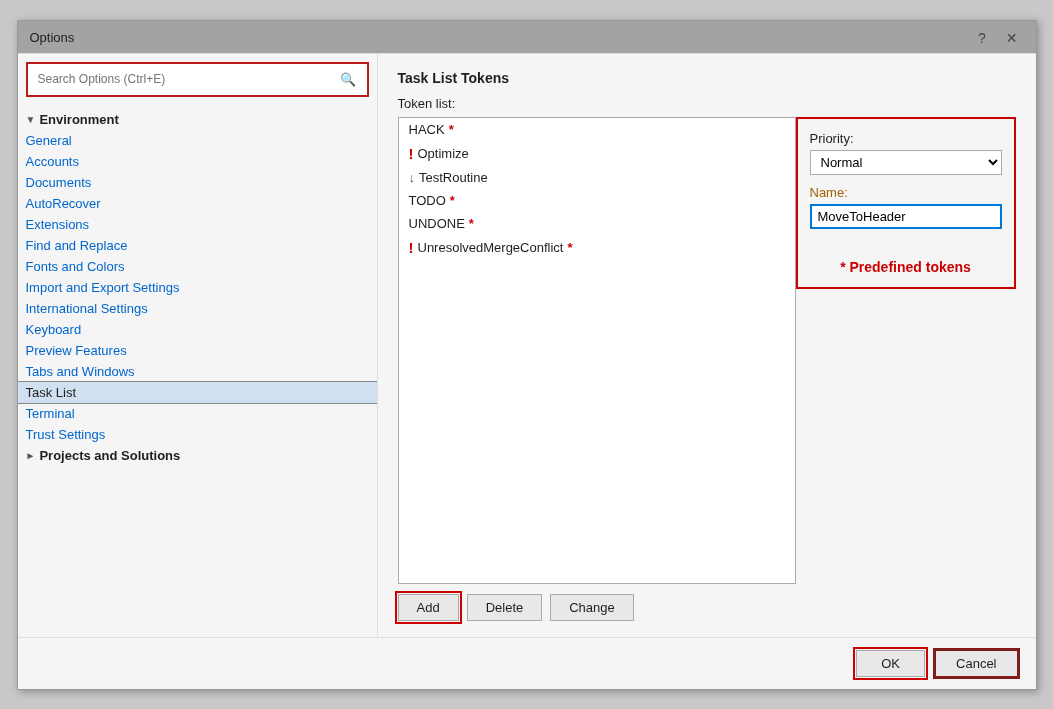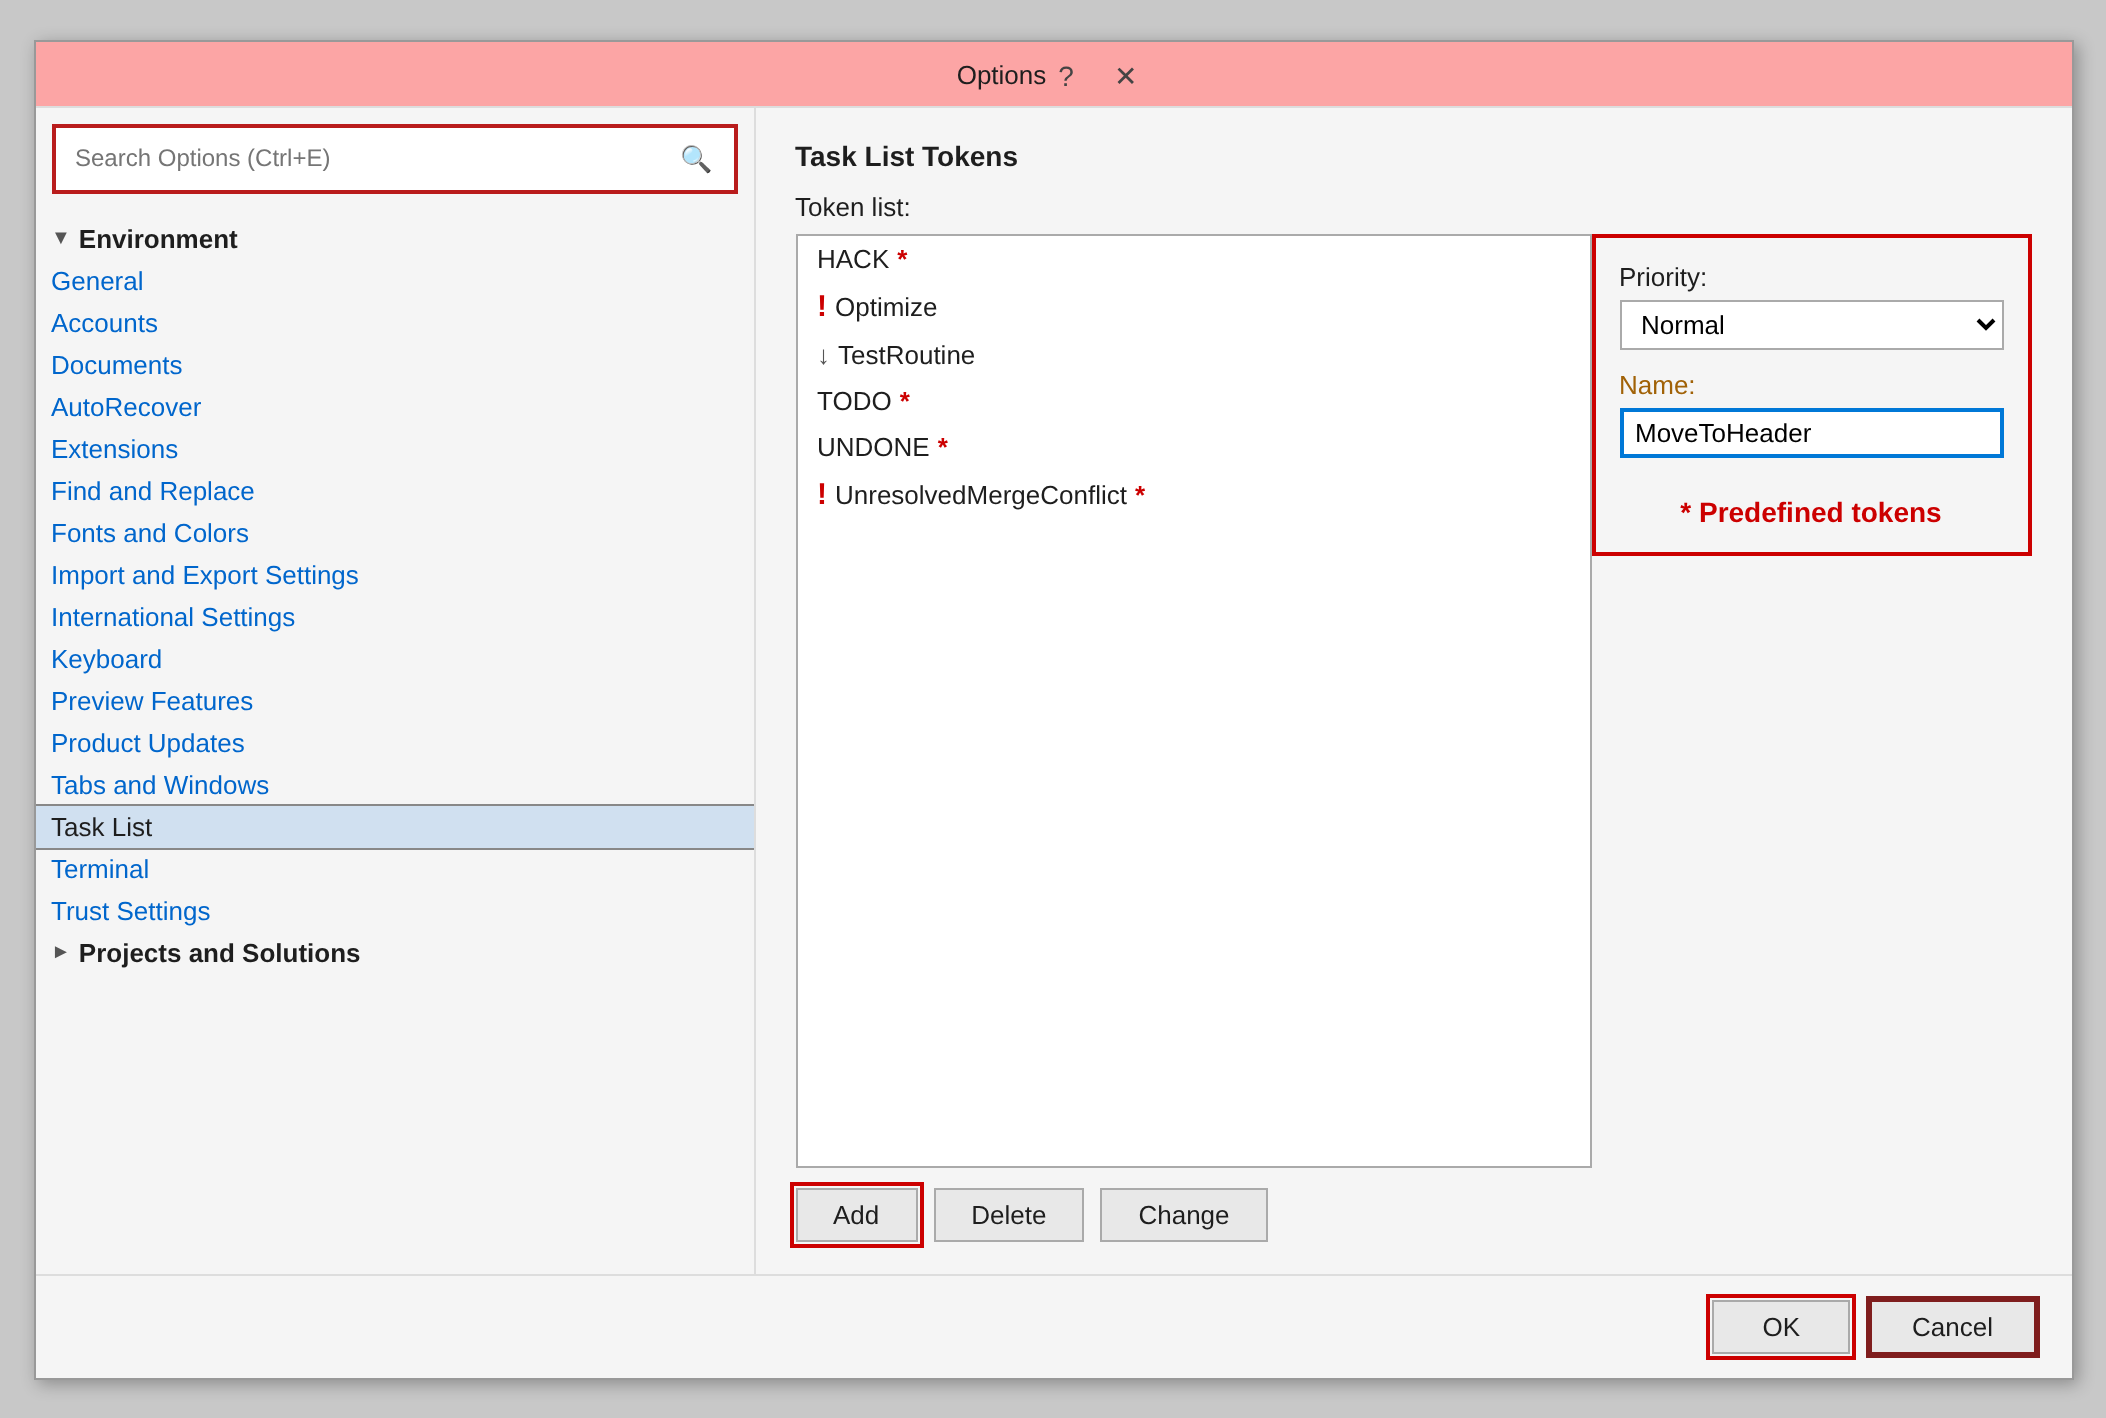--- a/index.html
+++ b/index.html
@@ -16,24 +16,24 @@
     .dialog {
       background: #f5f5f5;
       border: 1px solid #999;
       width: 1020px;
       height: 670px;
       display: flex;
       flex-direction: column;
       box-shadow: 2px 2px 8px rgba(0,0,0,0.3);
     }
     .title-bar {
-      background: #fca5a5;
-      display: flex;
-      align-items: center;
-      justify-content: center;
+      background: #a3a3a3;
+      display: flex;
+      align-items: center;
+      justify-content: space-between;
       padding: 8px 12px 6px 12px;
       border-bottom: 1px solid #ddd;
     }
     .title-bar-left {
       font-size: 13px;
       color: #1e1e1e;
       font-weight: normal;
     }
     .title-bar-right {
       display: flex;
@@ -206,21 +206,21 @@
       padding: 3px 6px;
       font-size: 13px;
       border: 2px solid #0078d7;
       background: #fff;
       outline: none;
     }
     .predefined-note {
       color: #cc0000;
       font-weight: bold;
       font-size: 14px;
-      margin-top: 9px;
+      margin-top: 20px;
       text-align: center;
     }
     .dialog-footer {
       display: flex;
       justify-content: flex-end;
       align-items: center;
       padding: 10px 16px;
       border-top: 1px solid #ddd;
       gap: 8px;
       background: #f5f5f5;
@@ -284,21 +284,20 @@
           <span class="tree-item">Accounts</span>
           <span class="tree-item">Documents</span>
           <span class="tree-item">AutoRecover</span>
           <span class="tree-item">Extensions</span>
           <span class="tree-item">Find and Replace</span>
           <span class="tree-item">Fonts and Colors</span>
           <span class="tree-item">Import and Export Settings</span>
           <span class="tree-item">International Settings</span>
           <span class="tree-item">Keyboard</span>
           <span class="tree-item">Preview Features</span>
-          <span class="tree-item">Product Updates</span>
           <span class="tree-item">Tabs and Windows</span>
           <span class="tree-item selected">Task List</span>
           <span class="tree-item">Terminal</span>
           <span class="tree-item">Trust Settings</span>
         </div>
 
         <div class="projects-group">
           <span class="triangle">►</span>
           <span>Projects and Solutions</span>
         </div>

